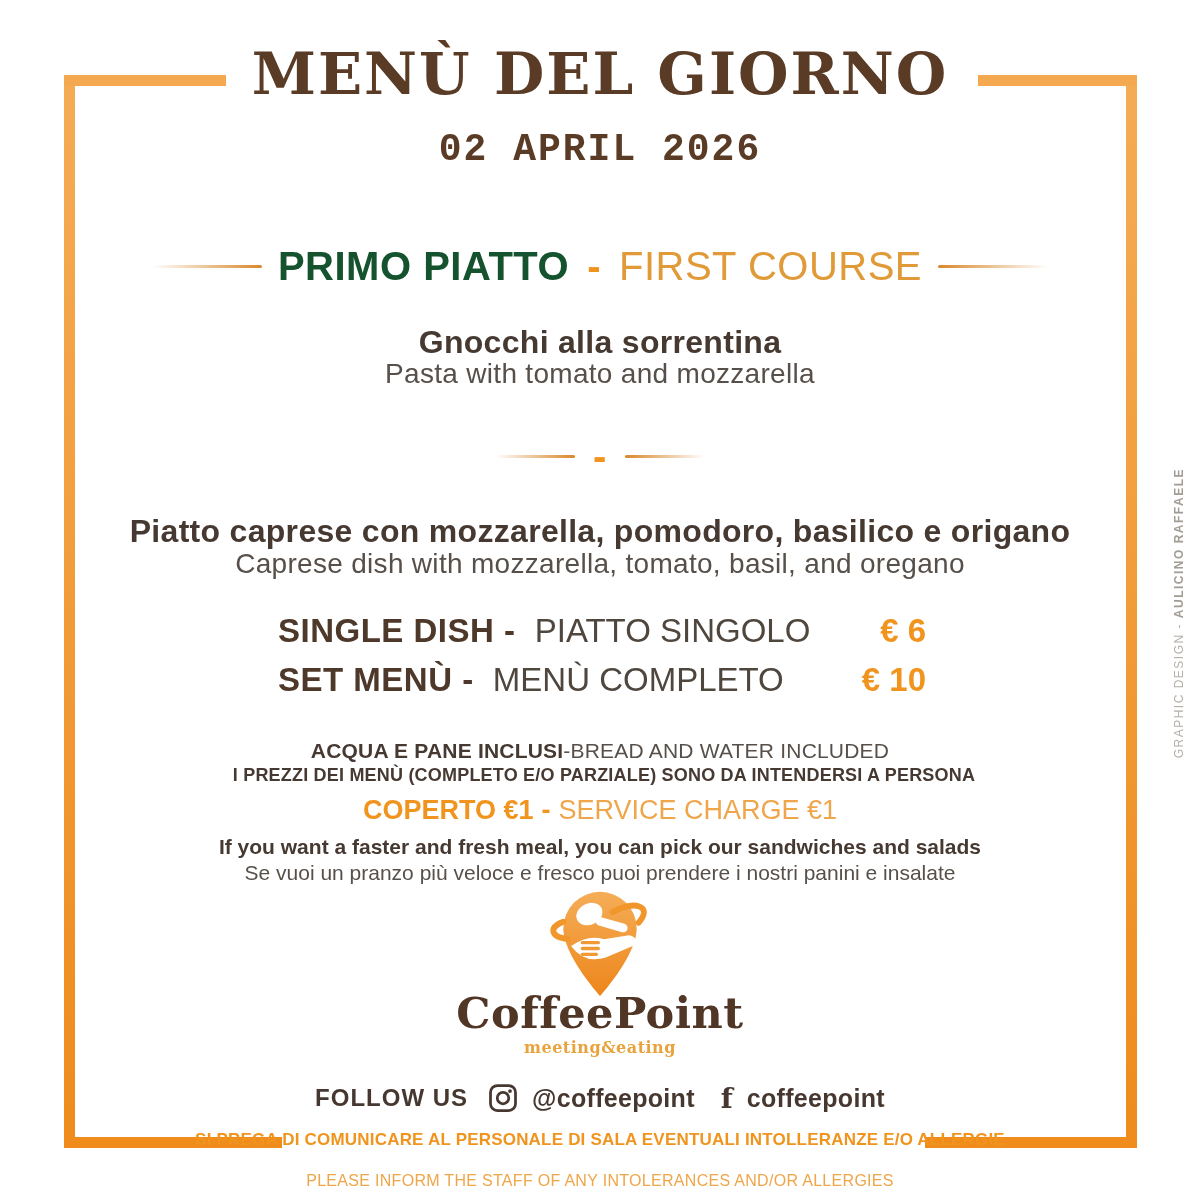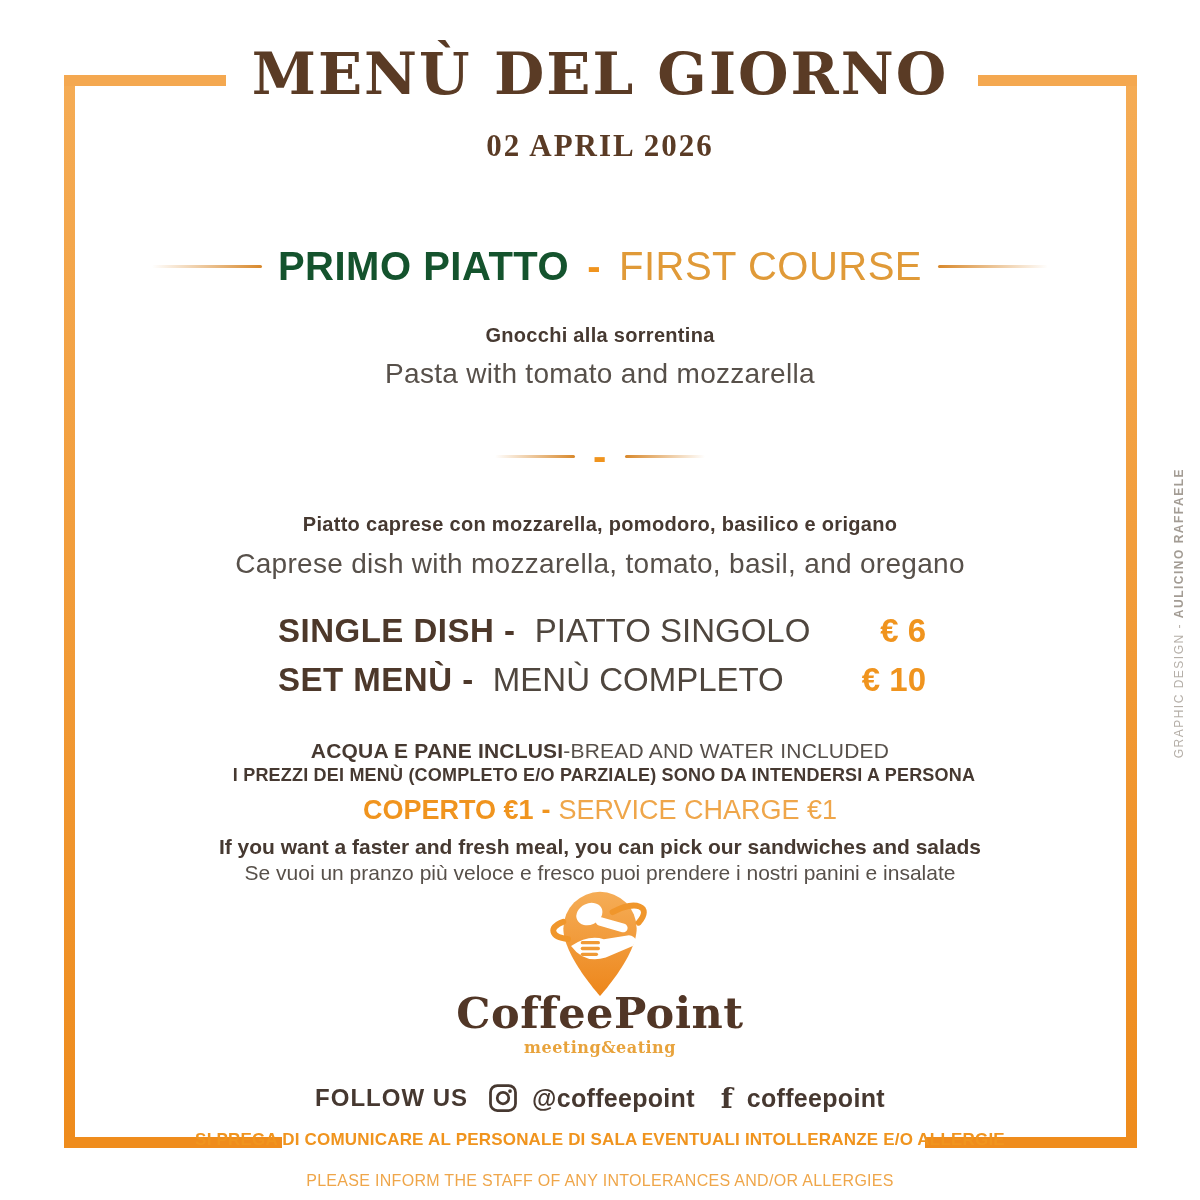--- a/index.html
+++ b/index.html
@@ -20,37 +20,37 @@
   .frame.v.right{left:1126px;}
   .frame.h{height:11px;}
   .frame.h.tl{left:64px;top:75px;width:162px;background:#F4A850;}
   .frame.h.tr{left:978px;top:75px;width:159px;background:#F4A850;}
   .frame.h.bl{left:64px;top:1137px;width:218px;background:#EF8C1C;}
   .frame.h.br{left:925px;top:1137px;width:212px;background:#EF8C1C;}
 
   
   .title{top:40px;font-family:"DejaVu Serif",serif;font-weight:bold;
          font-size:58px;color:#5A3B25;letter-spacing:2px;}
-  .date{top:128px;font-family:Liberation Serif, serif;font-weight:bold;
-        font-size:31px;color:#5A3B25;letter-spacing:2px;}
+  .date{top:128px;font-family:Liberation Mono, monospace;font-weight:bold;
+        font-size:38px;color:#5A3B25;letter-spacing:2px;}
 
   
   .course{gap:16px;}
   .course .txt{font-size:40px;letter-spacing:0.5px;white-space:nowrap;}
   .course .it{font-weight:bold;color:#14532d;}
   .course .sep{color:#F0941E;font-weight:bold;margin:0 2px;}
   .course .en{color:#E09A38;font-weight:normal;}
   .rule{height:3px;border-radius:2px;}
   .rule.l{background:linear-gradient(to left,#D8882B,rgba(216,136,43,0));}
   .rule.r{background:linear-gradient(to right,#D8882B,rgba(216,136,43,0));}
   .course1{top:244px;} .course1 .rule{width:110px;}
   .course2{top:434px;} .course2 .rule{width:80px;}
 
   
-  .dish-it{font-size:20px;font-weight:bold;color:#463931;letter-spacing:0.3px;}
+  .dish-it{font-size:32px;font-weight:bold;color:#463931;letter-spacing:0.3px;}
   .dish-en{font-size:28px;color:#57504A;letter-spacing:0.3px;}
   .d1it{top:324px;} .d1en{top:358px;}
   .d2it{top:513px;} .d2en{top:548px;}
 
   
   .prices{position:absolute;top:612px;left:278px;width:648px;}
   .prow{display:flex;justify-content:space-between;align-items:baseline;height:49px;}
   .prow .lbl{white-space:nowrap;font-size:33px;}
   .prow .lbl .b{font-weight:bold;color:#4D382A;letter-spacing:0.5px;}
   .prow .lbl .n{color:#4F463E;margin-left:10px;}

